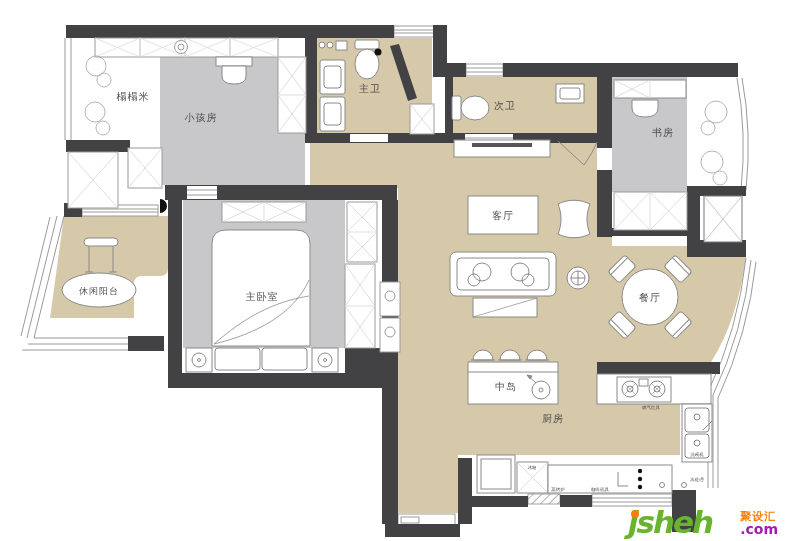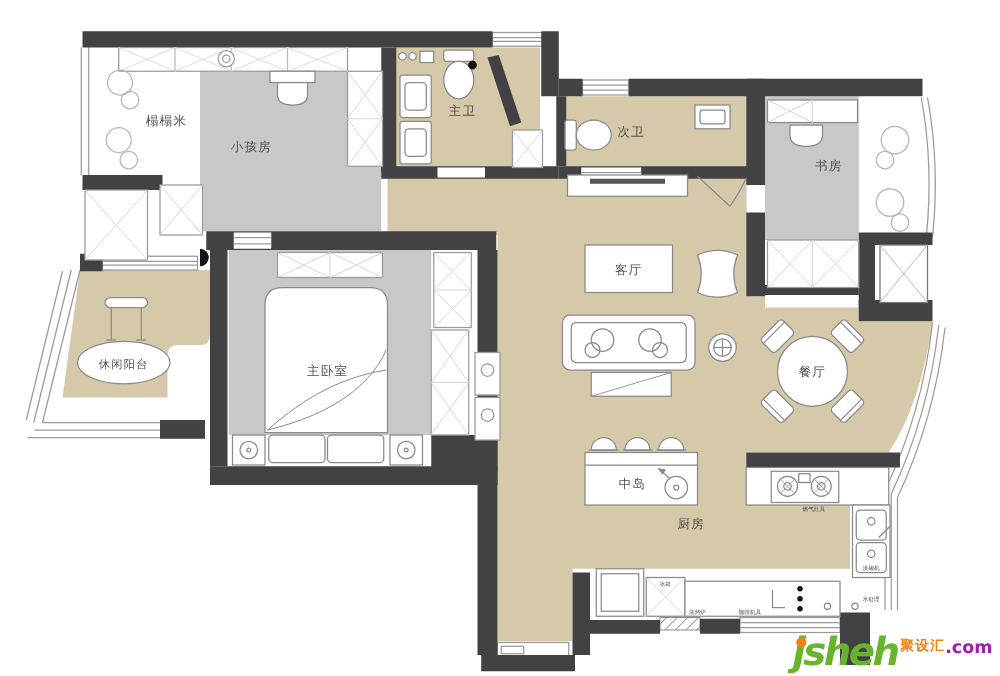--- a/index.html
+++ b/index.html
@@ -3,26 +3,26 @@
 <meta charset="utf-8">
 <style>
   html,body{margin:0;padding:0;background:#ffffff;}
   .stage{position:relative;width:800px;height:541px;overflow:hidden;background:#fff;
          font-family:"DejaVu Sans","Liberation Sans",sans-serif;text-align:center;}
   svg{position:absolute;left:0;top:0;}
   svg text{font-family:"DejaVu Sans","Liberation Sans",sans-serif;fill:#4e4e4e;}
   .room-label{font-size:10px;letter-spacing:1px;}
   .tiny-label{font-size:4.5px;fill:#8f8f8f;letter-spacing:0;}
   
-  .logo{position:absolute;right:6px;bottom:4px;display:flex;align-items:flex-start;}
+  .logo{position:absolute;right:22px;bottom:4px;display:flex;align-items:flex-start;gap:26px;}
   .brand{position:relative;font-size:31px;font-weight:bold;color:#68b42e;
          letter-spacing:-2px;line-height:0.9;font-style:italic;}
   .brand-dot{position:absolute;left:3px;top:1px;width:8px;height:8px;border-radius:50%;
              background:#f87f0a;}
-  .logo-col{display:flex;flex-direction:row;align-items:flex-start;margin-left:2px;padding-top:2px;}
+  .logo-col{display:flex;flex-direction:column;align-items:flex-start;margin-left:2px;padding-top:2px;}
   .cn{color:#f87f0a;font-size:11px;font-weight:bold;letter-spacing:1px;line-height:1;}
   .tld{color:#a21caf;font-size:14px;font-weight:bold;line-height:1;}
 </style>
 </head>
 <body>
 
 <div class="stage">
 <svg width="800" height="541" viewBox="0 0 800 541">
   <defs>
     <pattern id="hatch" width="6" height="6" patternUnits="userSpaceOnUse" patternTransform="rotate(45)">

